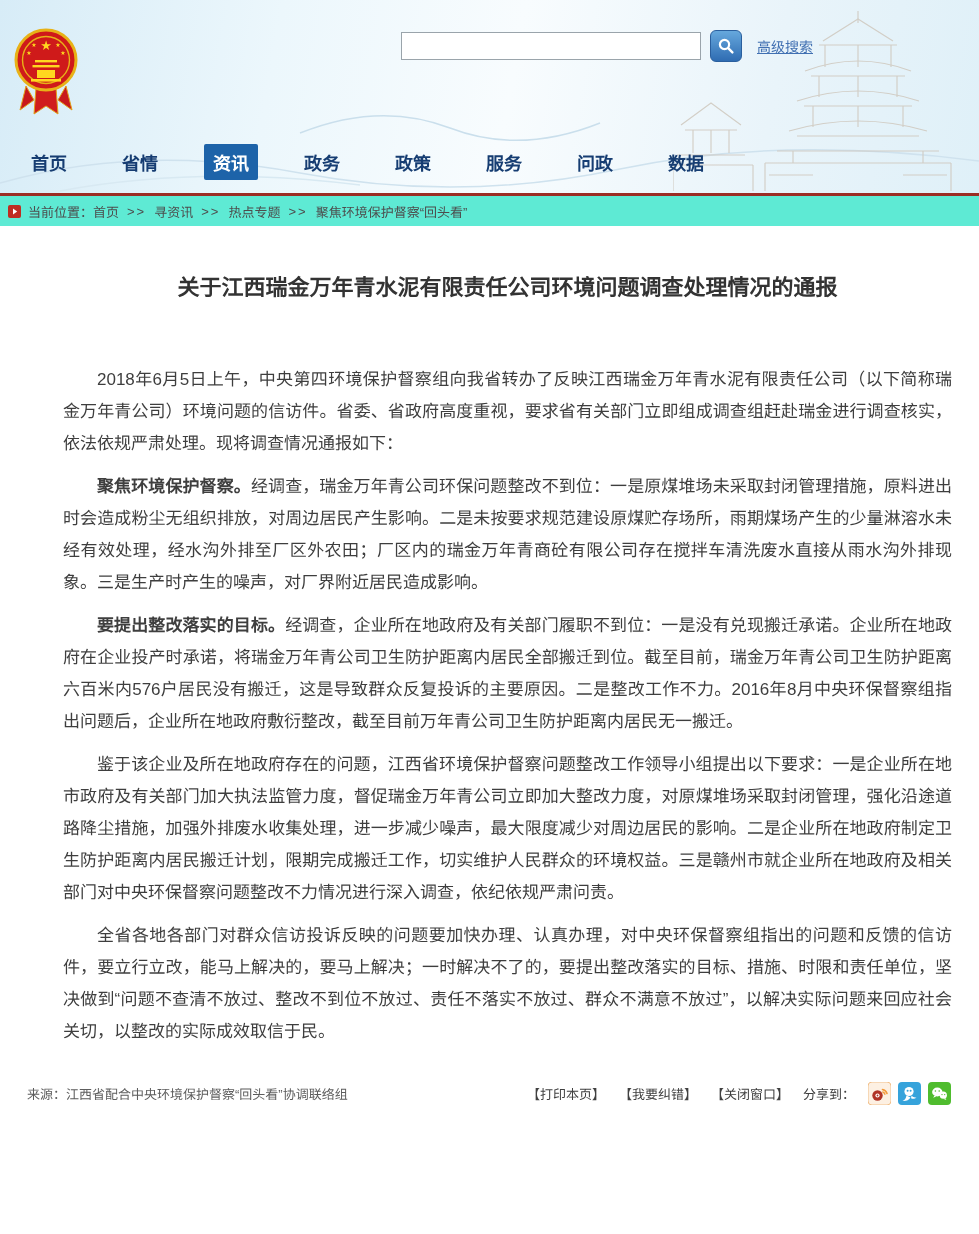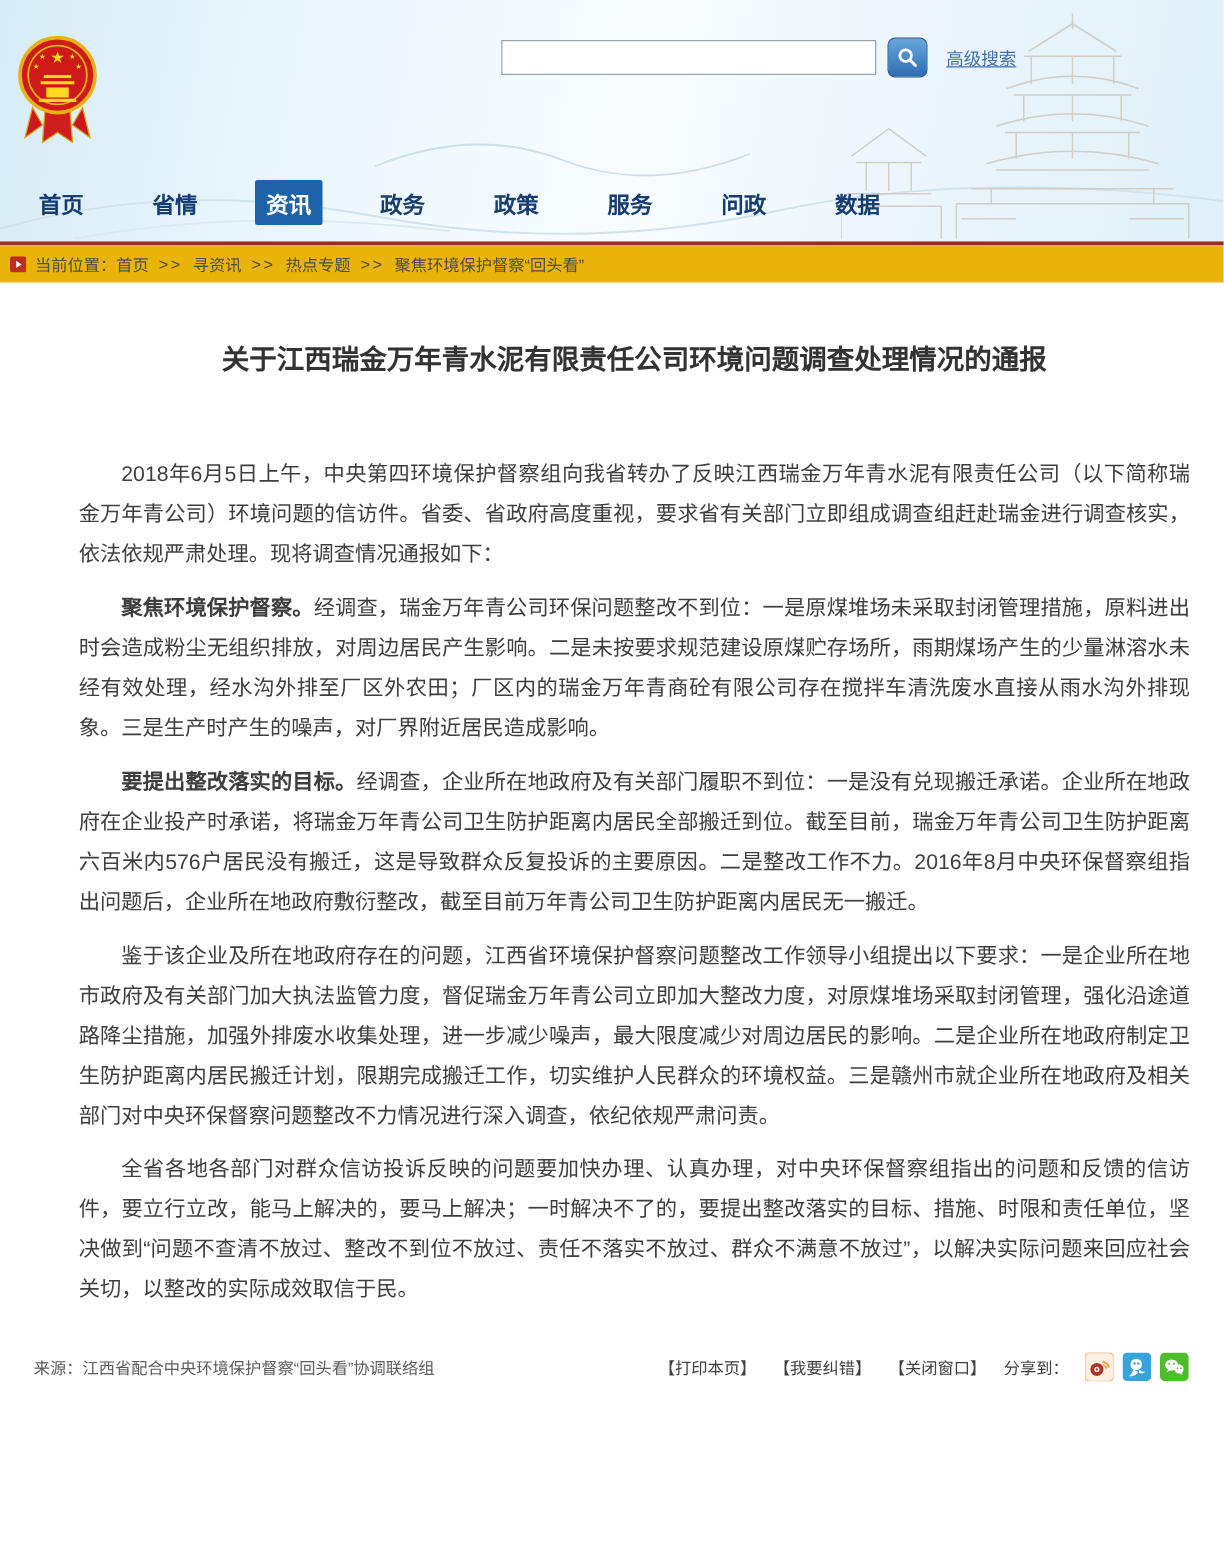--- a/index.html
+++ b/index.html
@@ -23,21 +23,21 @@
   .search-input{width:286px; height:26px; border:1px solid #9aa4ab; background:#fff; outline:none; padding:0 6px; font-size:14px;}
   .search-btn{width:30px; height:30px; margin-left:9px; border:1px solid #2a5f9e; border-radius:6px;
     background:linear-gradient(180deg,#66a8dd 0%,#2f6cb2 100%); display:flex; align-items:center; justify-content:center; cursor:pointer;}
   .adv-search{margin-left:15px; font-size:14px; color:#4170b2; text-decoration:underline; cursor:pointer;}
   
   .nav{position:absolute; left:22px; top:144px; display:flex; align-items:center;}
   .nav a{font-size:18px; font-weight:bold; color:#163d72; text-decoration:none; margin-right:37px; padding:5px 9px; white-space:nowrap;}
   .nav a.active{background:#1d63a9; color:#ffffff; border-radius:2px;}
   
   .red-rule{height:3px; background:#9b2d24;}
-  .breadcrumb{height:30px; background:#eab308; display:flex; align-items:center; padding:0 8px; font-size:13px; color:#4d4d4d;}
+  .breadcrumb{height:30px; background:#5eead4; display:flex; align-items:center; padding:0 8px; font-size:13px; color:#4d4d4d;}
   .breadcrumb .crumb-icon{margin:0 7px 0 0; display:flex;}
   .breadcrumb a{color:#4d4d4d; text-decoration:none; cursor:pointer;}
   .breadcrumb .sep{margin:0 8px; color:#4d4d4d; letter-spacing:2px;}
   
   .article{padding:0 27px;margin-left:36px;}
   .article-title{margin-top:46px; text-align:center; font-size:22px; font-weight:bold; color:#333; line-height:32px;}
   .article-meta{margin-top:26px; text-align:center; font-size:14px; color:#333;}
   .article-meta .fs-link{color:#2e79b5; text-decoration:none; margin:0 6px; cursor:pointer;}
   .article-meta .meta-date{margin-right:26px;}
   .article-body{margin-top:60px;}

